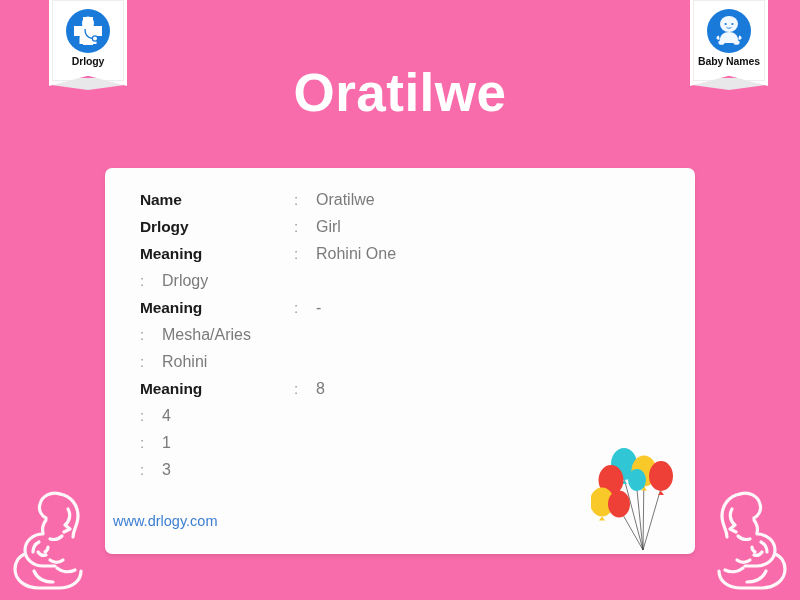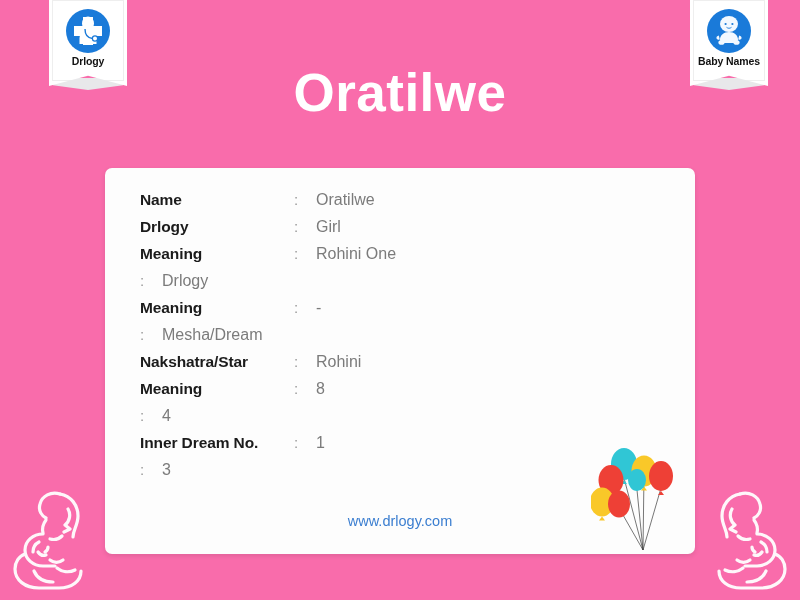--- a/index.html
+++ b/index.html
@@ -122,24 +122,24 @@
     color: #9a9a9a;
   }
   .info-value {
     font-size: 16px;
     color: #7b7b7b;
     font-weight: normal;
   }
 
   .card-url {
     position: absolute;
-    left: 0;
+    left: 8px;
     top: 345px;
     width: 590px;
-    text-align: center;
+    text-align: left;
     font-size: 14.5px;
     color: #3b7ed0;
   }
 
   .balloons {
     position: absolute;
     right: 12px;
     bottom: 0px;
     width: 92px;
     height: 108px;
@@ -227,42 +227,40 @@
     </div>
 
     <div class="info-row">
       <div class="info-label">Meaning</div>
       <div class="info-colon">:</div>
       <div class="info-value">-</div>
     </div>
 
     <div class="info-row">
       <div class="info-colon">:</div>
-      <div class="info-value">Mesha/Dream</div>
-    </div>
-
-    <div class="info-row">
-      <div class="info-label">Nakshatra/Star</div>
+      <div class="info-value">Mesha/Aries</div>
+    </div>
+
+    <div class="info-row">
       <div class="info-colon">:</div>
       <div class="info-value">Rohini</div>
     </div>
 
     <div class="info-row">
       <div class="info-label">Meaning</div>
       <div class="info-colon">:</div>
       <div class="info-value">8</div>
     </div>
 
     <div class="info-row">
       <div class="info-colon">:</div>
       <div class="info-value">4</div>
     </div>
 
     <div class="info-row">
-      <div class="info-label">Inner Dream No.</div>
       <div class="info-colon">:</div>
       <div class="info-value">1</div>
     </div>
 
     <div class="info-row">
       <div class="info-colon">:</div>
       <div class="info-value">3</div>
     </div>
 
   </div>

